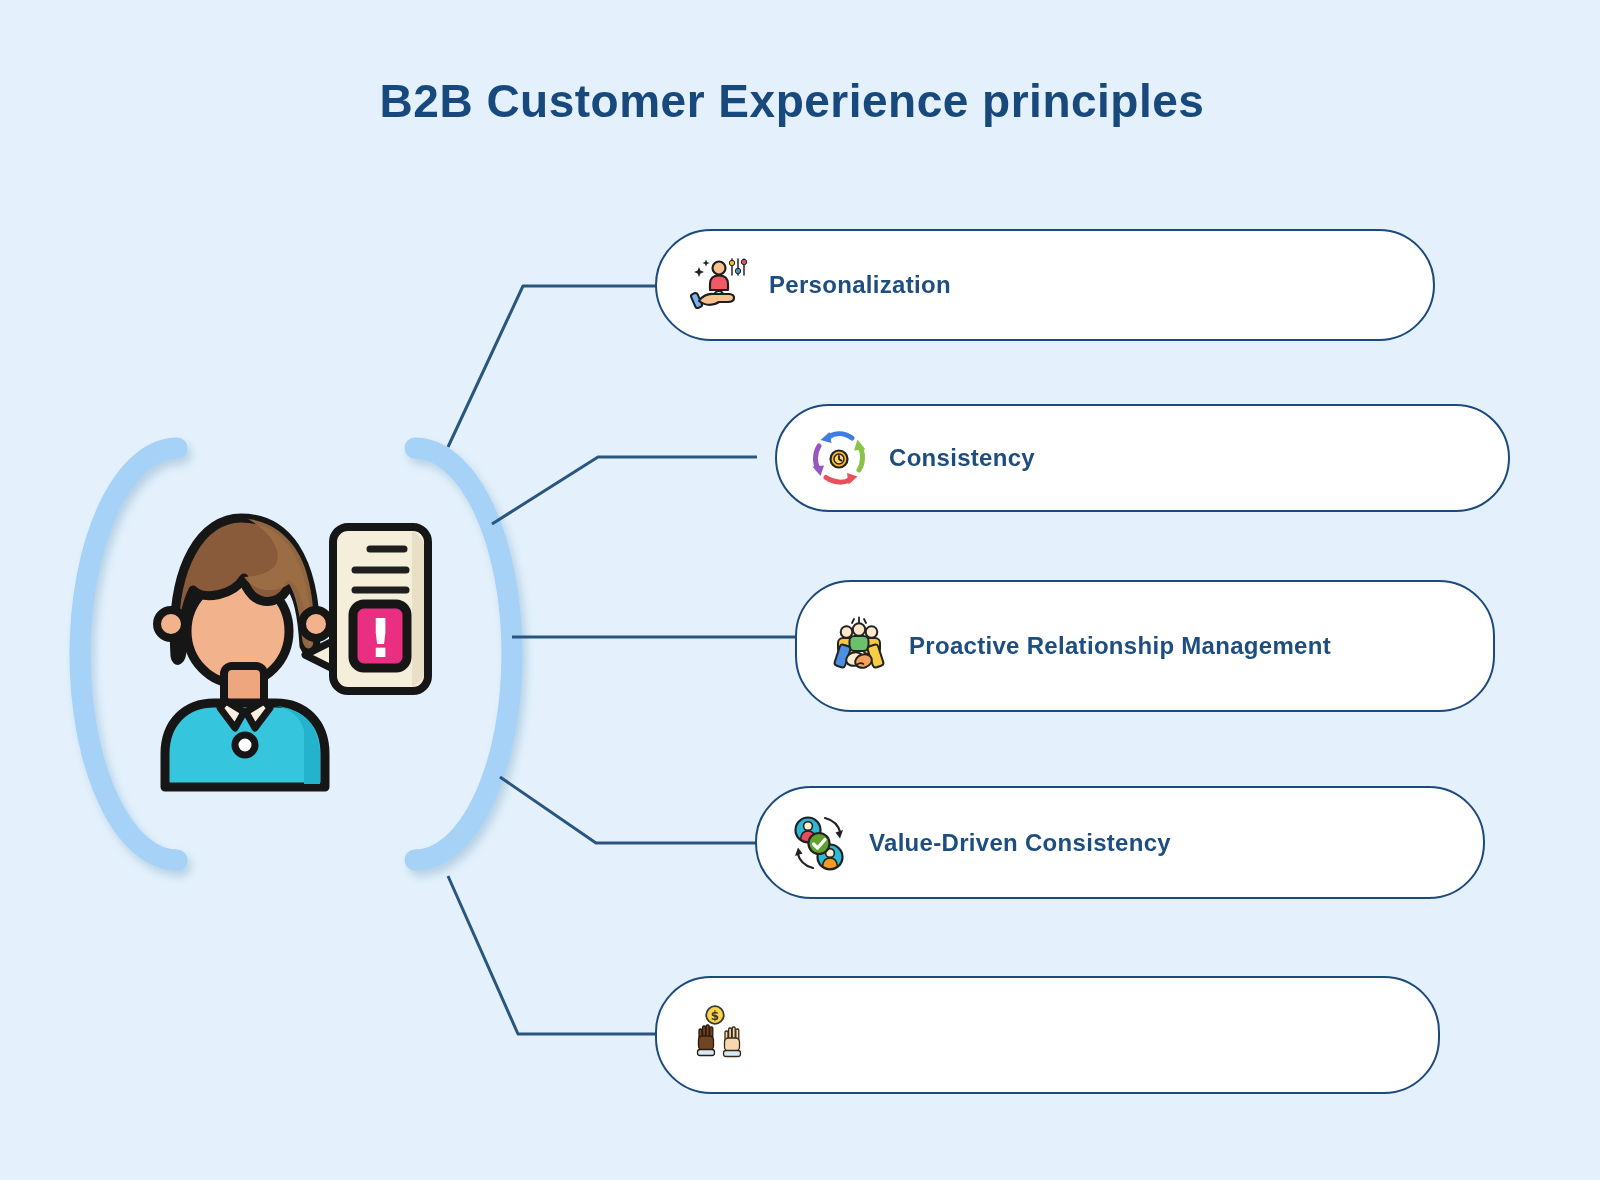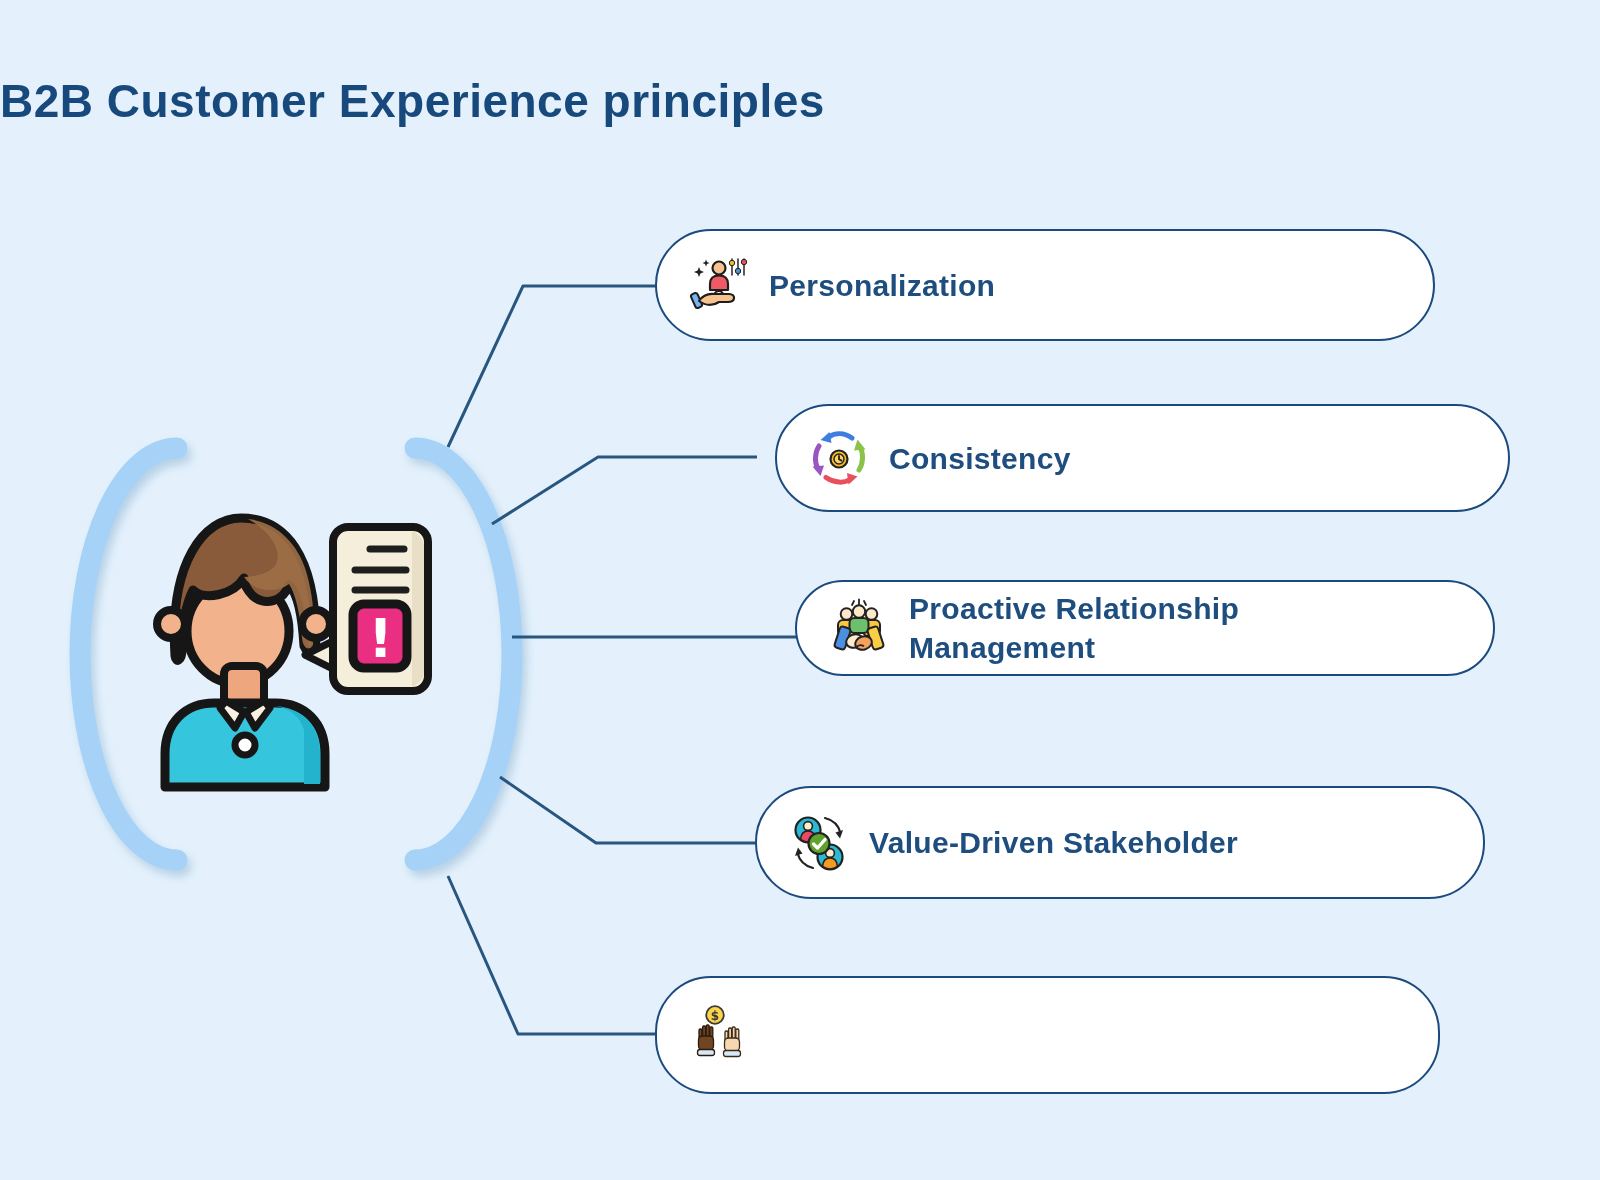--- a/index.html
+++ b/index.html
@@ -6,41 +6,41 @@
   body{
     width:1600px;height:1180px;
     background:#e4f1fc;
     font-family:"Liberation Sans", sans-serif;
     position:relative;
     overflow:hidden;
   }
   .canvas{position:absolute;inset:0;}
   .title{
     position:absolute;top:74px;left:0;width:1584px;
-    text-align:left;
+    text-align:center;
     font-size:46px;font-weight:700;letter-spacing:.5px;
     color:#17497c;margin:0;
   }
   #lines{position:absolute;left:0;top:0;pointer-events:none;}
   #person{position:absolute;left:138px;top:498px;}
   .pill{
     position:absolute;box-sizing:border-box;
     background:#ffffff;
     border:2px solid #1b4a7e;
     border-radius:56px;
     display:flex;align-items:center;
     gap:18px;padding-left:30px;
   }
   .pill .label{
-    font-size:30px;font-weight:600;letter-spacing:.3px;
+    font-size:24px;font-weight:600;letter-spacing:.3px;
     color:#1d4e7f;line-height:1.3;
   }
   #pill-0{left:655px;top:229px;width:780px;height:112px;}
   #pill-1{left:775px;top:404px;width:735px;height:108px;}
-  #pill-2{left:795px;top:580px;width:700px;height:96px;}
+  #pill-2{left:795px;top:580px;width:700px;height:132px;}
   #pill-3{left:755px;top:786px;width:730px;height:113px;}
   #pill-4{left:655px;top:976px;width:785px;height:118px;}
   #pill-2 .label{max-width:450px;}
   .icon{width:64px;height:64px;flex:0 0 auto;}
 </style>
 </head>
 <body>
 
 <div class="canvas">
 
@@ -176,21 +176,21 @@
       <path d="M8,45 L11,36.5 L15.5,42.5 Z" fill="#222"></path>
       <circle cx="21" cy="19" r="12.5" fill="#2cb9d4" stroke="#222" stroke-width="2.2"></circle>
       <path d="M13.5,28.5 C14,22 17,20 21,20 C25,20 28,22 28.5,28.5 A12.5,12.5 0 0 1 13.5,28.5 Z" fill="#e84a5f" stroke="#222" stroke-width="1.6"></path>
       <circle cx="21" cy="15" r="4.4" fill="#fdeccd" stroke="#222" stroke-width="1.6"></circle>
       <circle cx="43" cy="46" r="12.5" fill="#2cb9d4" stroke="#222" stroke-width="2.2"></circle>
       <path d="M35.5,55.5 C36,49 39,47 43,47 C47,47 50,49 50.5,55.5 A12.5,12.5 0 0 1 35.5,55.5 Z" fill="#f59b23" stroke="#222" stroke-width="1.6"></path>
       <circle cx="43" cy="42" r="4.4" fill="#fdeccd" stroke="#222" stroke-width="1.6"></circle>
       <circle cx="32" cy="32.5" r="10.5" fill="#5fa32e" stroke="#222" stroke-width="2.2"></circle>
       <path d="M26.5,33 L30.5,37 L38,28.5" fill="none" stroke="#ffffff" stroke-width="3.4" stroke-linecap="round" stroke-linejoin="round"></path>
     </svg>
-    <span class="label">Value-Driven Stakeholder</span>
+    <span class="label">Value-Driven Consistency</span>
   </div>
 
   <div class="pill" id="pill-4">
     <svg class="icon" viewBox="0 0 64 64">
       <circle cx="28" cy="12" r="8.8" fill="#fbd448" stroke="#3a3a3a" stroke-width="1.8"></circle>
       <text x="28" y="16.5" text-anchor="middle" font-size="12" font-weight="700" fill="#3a3a3a" font-family="DejaVu Sans, sans-serif">$</text>
       <g fill="#6f4522" stroke="#2b1a10" stroke-width="1.3">
         <rect x="12" y="26" width="3" height="11" rx="1.2"></rect>
         <rect x="15.6" y="23" width="3" height="13" rx="1.2"></rect>
         <rect x="19.2" y="22" width="3" height="14" rx="1.2"></rect>

